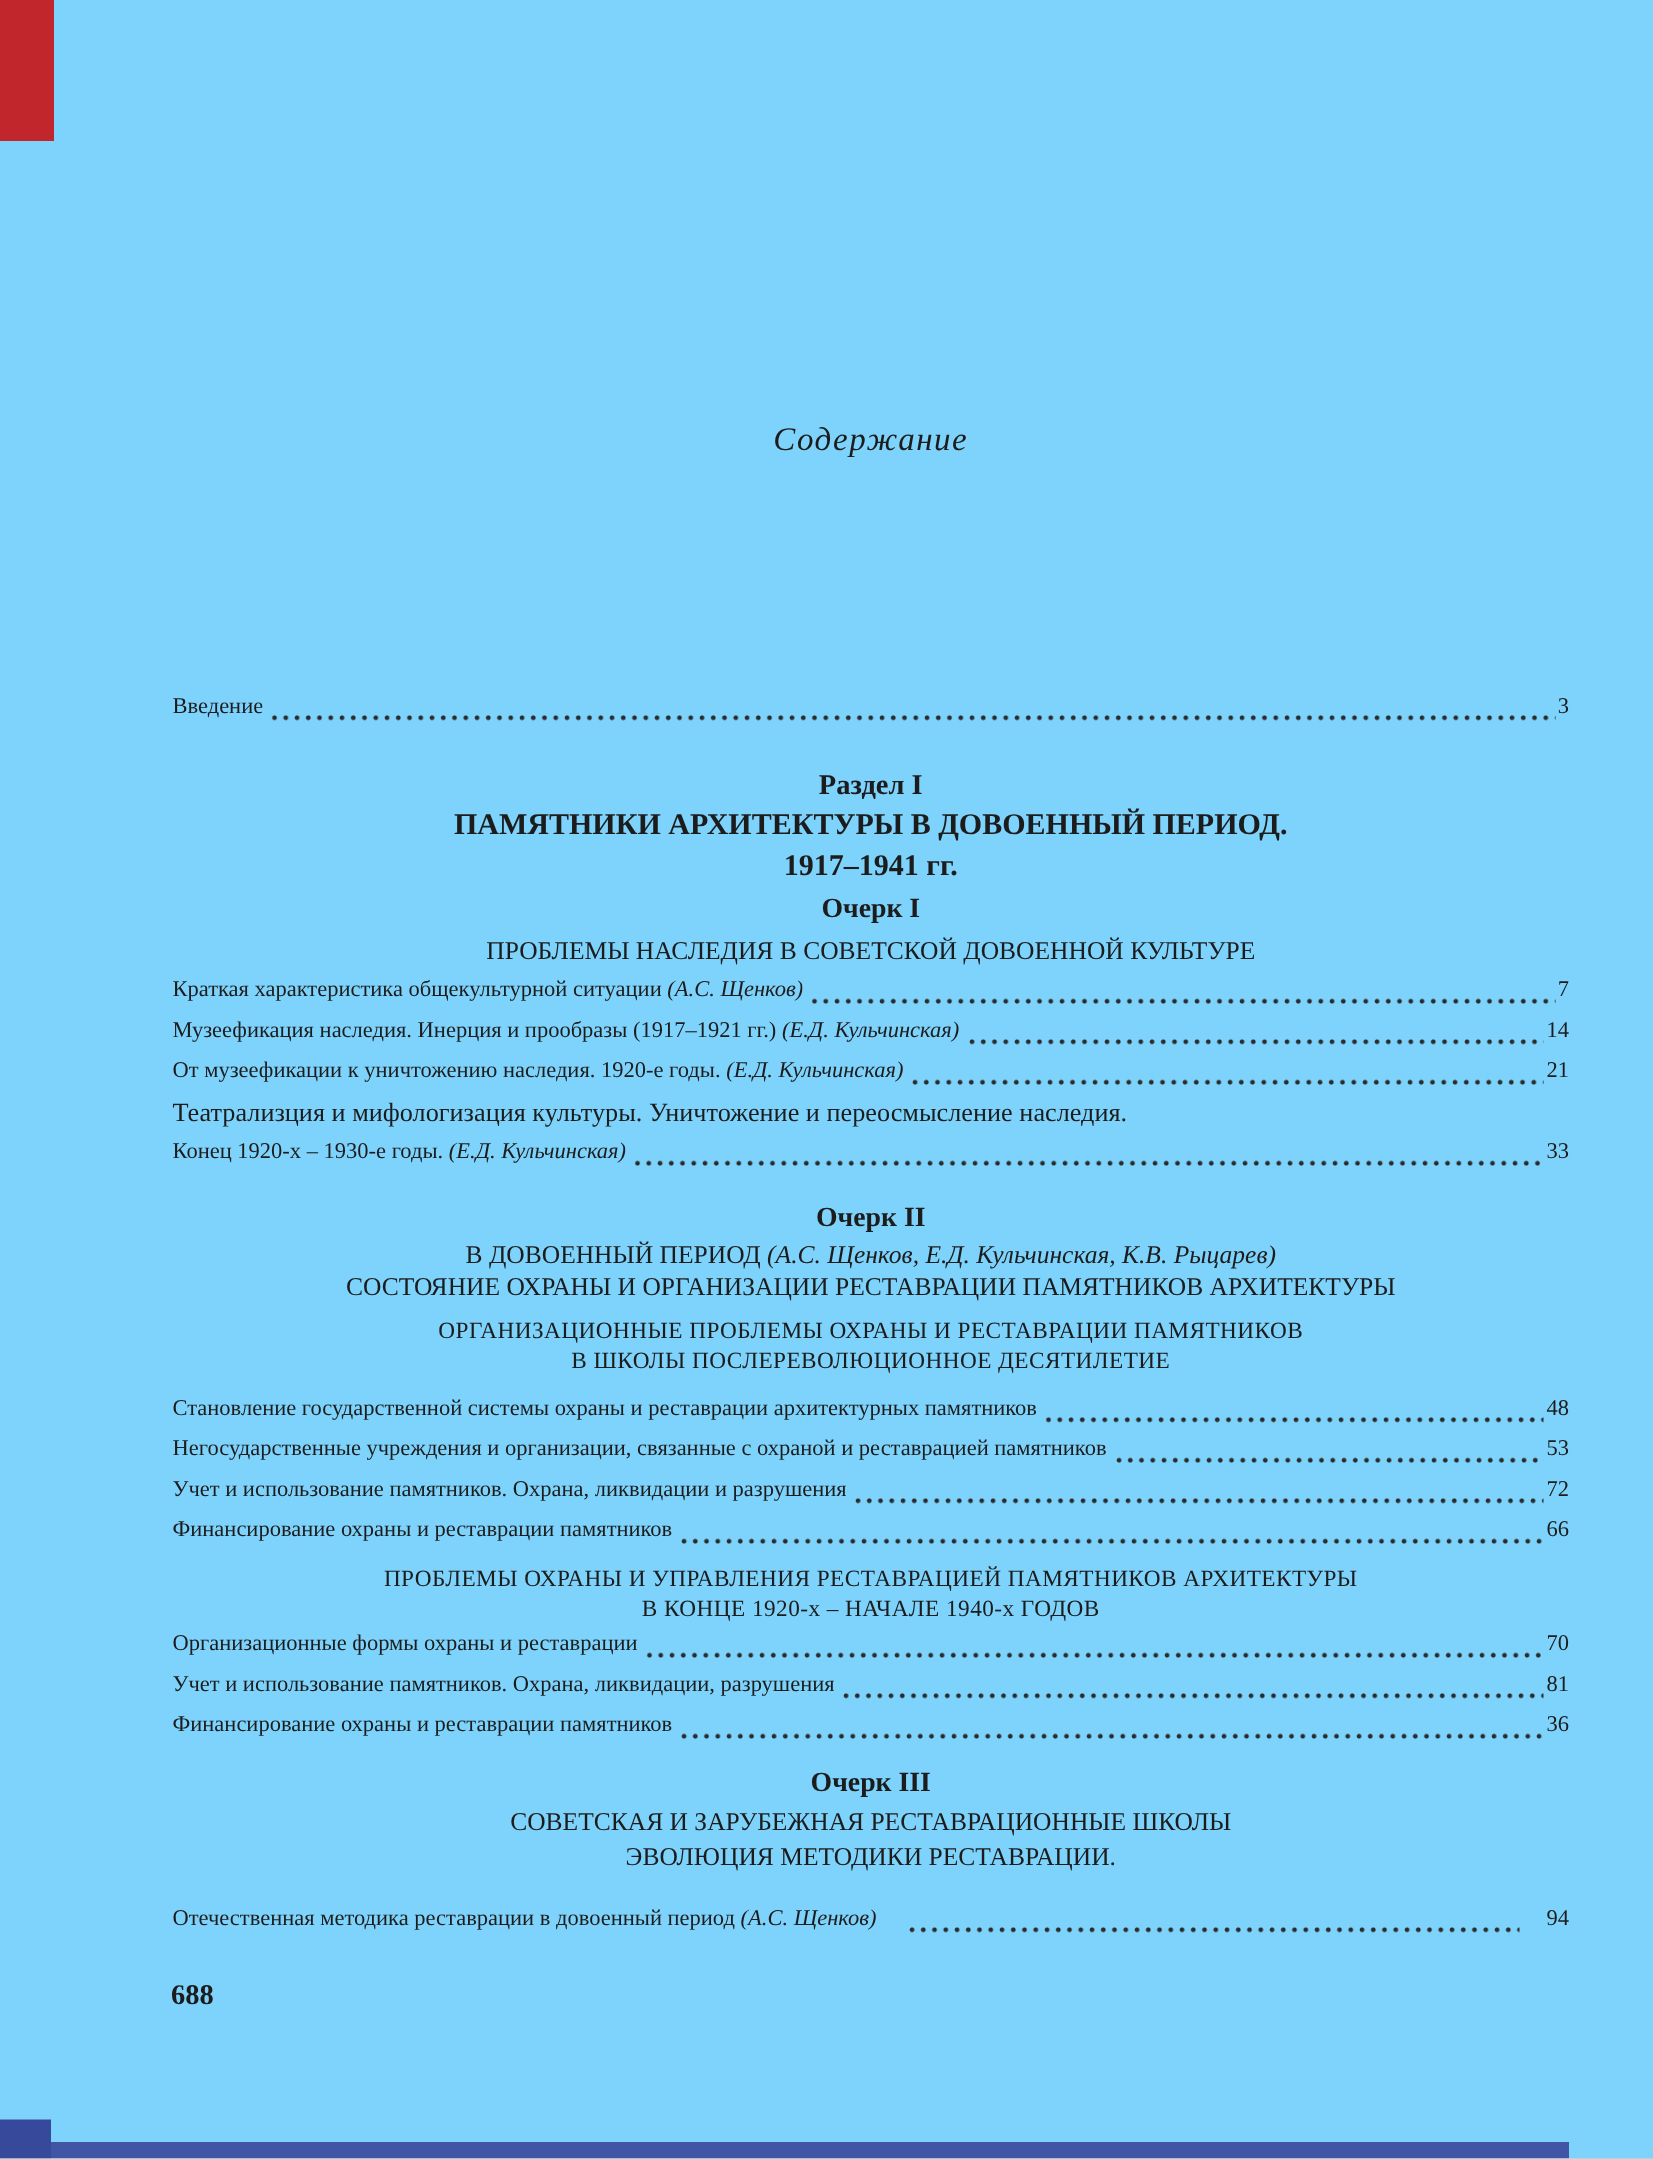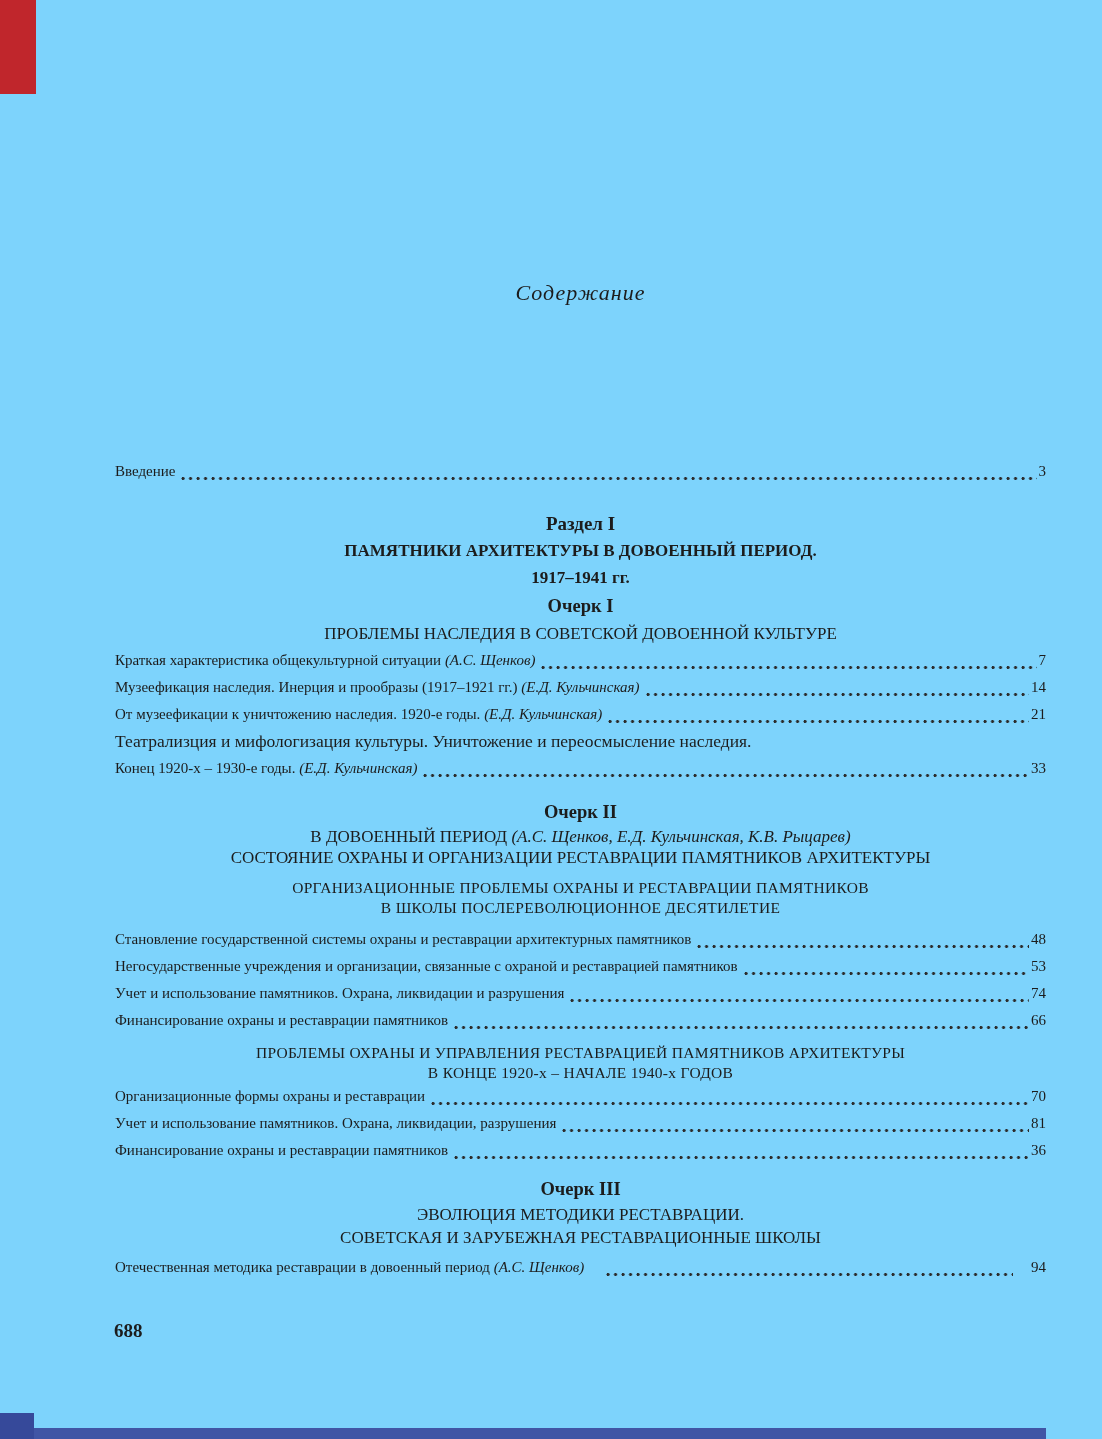--- a/index.html
+++ b/index.html
@@ -22,37 +22,37 @@
     height:5px; margin:0 2px 4px 6px;
     background-image: radial-gradient(circle at 2px 2.5px, #2b2b2b 1.25px, rgba(0,0,0,0) 1.85px);
     background-size: 7.5px 5px; background-repeat: repeat-x;
   }
   .pg { flex:0 0 auto; }
   .wrapline { font-size:17.5px; line-height:27px; }
 
   .intro-row { margin-top:150px; }
 
   .section-label { margin-top:26px; text-align:center; font-weight:bold; font-size:19px; line-height:26px; }
-  .section-title { text-align:center; font-weight:bold; font-size:17px; line-height:27px; }
+  .section-title { text-align:center; font-weight:bold; font-size:20px; line-height:27px; }
 
   .essay-label { text-align:center; font-weight:bold; font-size:18.5px; line-height:27px; }
   .essay1-label { margin-top:2px; }
   .essay-subtitle { text-align:center; font-size:17px; line-height:27px; }
   .essay2-label { margin-top:17px; }
   .essay-subtitle.tight { line-height:21px; }
 
   .part-heading { text-align:center; font-size:15.5px; line-height:20px; letter-spacing:0.3px; }
   .part1-block { margin-top:10px; }
   .part2-block { margin-top:9px; }
   .entries-gap { margin-top:8px; }
   .entries-gap2 { margin-top:0; }
 
   .essay3-label { margin-top:12px; }
   .essay3-sub { line-height:23px; }
-  .last-entry { margin-top:5px;gap:16px; }
+  .last-entry { margin-top:17px;gap:16px; }
 
   .page-number { position:absolute; left:114px; top:1320px; font-weight:bold; font-size:19px; }
 
   .artifact-red { position:absolute; left:0; top:0; width:36px; height:94px; background:#c0262c; }
   .artifact-blue-strip { position:absolute; left:0; bottom:0; width:1046px; height:11px; background:#4055a5; }
   .artifact-blue-corner { position:absolute; left:0; bottom:0; width:34px; height:26px; background:#36499a; }
 </style>
 </head>
 <body>
 
@@ -117,21 +117,21 @@
         <span class="pg">48</span>
       </div>
       <div class="row">
         <span class="t">Негосударственные учреждения и организации, связанные с охраной и реставрацией памятников</span>
         <span class="leader"></span>
         <span class="pg">53</span>
       </div>
       <div class="row">
         <span class="t">Учет и использование памятников. Охрана, ликвидации и разрушения</span>
         <span class="leader"></span>
-        <span class="pg">74</span>
+        <span class="pg">72</span>
       </div>
       <div class="row">
         <span class="t">Финансирование охраны и реставрации памятников</span>
         <span class="leader"></span>
         <span class="pg">66</span>
       </div>
     </div>
 
     <div class="part2-block">
       <div class="part-heading">ПРОБЛЕМЫ ОХРАНЫ И УПРАВЛЕНИЯ РЕСТАВРАЦИЕЙ ПАМЯТНИКОВ АРХИТЕКТУРЫ</div>
@@ -150,22 +150,22 @@
         <span class="pg">81</span>
       </div>
       <div class="row">
         <span class="t">Финансирование охраны и реставрации памятников</span>
         <span class="leader"></span>
         <span class="pg">36</span>
       </div>
     </div>
 
     <div class="essay-label essay3-label">Очерк III</div>
+    <div class="essay-subtitle essay3-sub">СОВЕТСКАЯ И ЗАРУБЕЖНАЯ РЕСТАВРАЦИОННЫЕ ШКОЛЫ</div>
     <div class="essay-subtitle essay3-sub">ЭВОЛЮЦИЯ МЕТОДИКИ РЕСТАВРАЦИИ.</div>
-    <div class="essay-subtitle essay3-sub">СОВЕТСКАЯ И ЗАРУБЕЖНАЯ РЕСТАВРАЦИОННЫЕ ШКОЛЫ</div>
 
     <div class="row last-entry">
       <span class="t"><span>Отечественная методика реставрации в довоенный период </span><span class="au">(А.С. Щенков)</span></span>
       <span class="leader"></span>
       <span class="pg">94</span>
     </div>
 
   </div>
 
   <div class="page-number">688</div>

